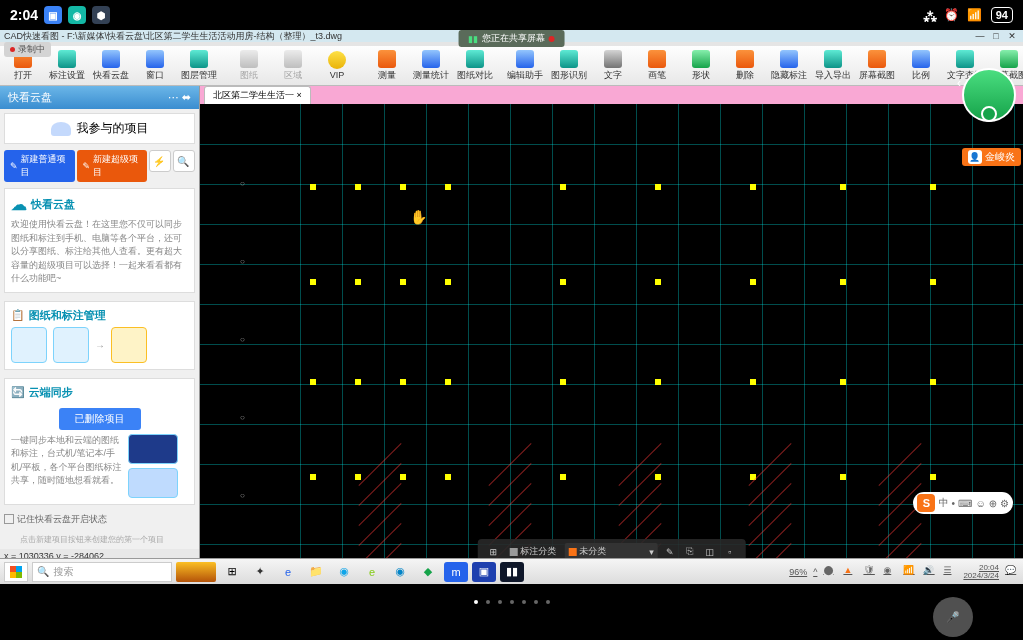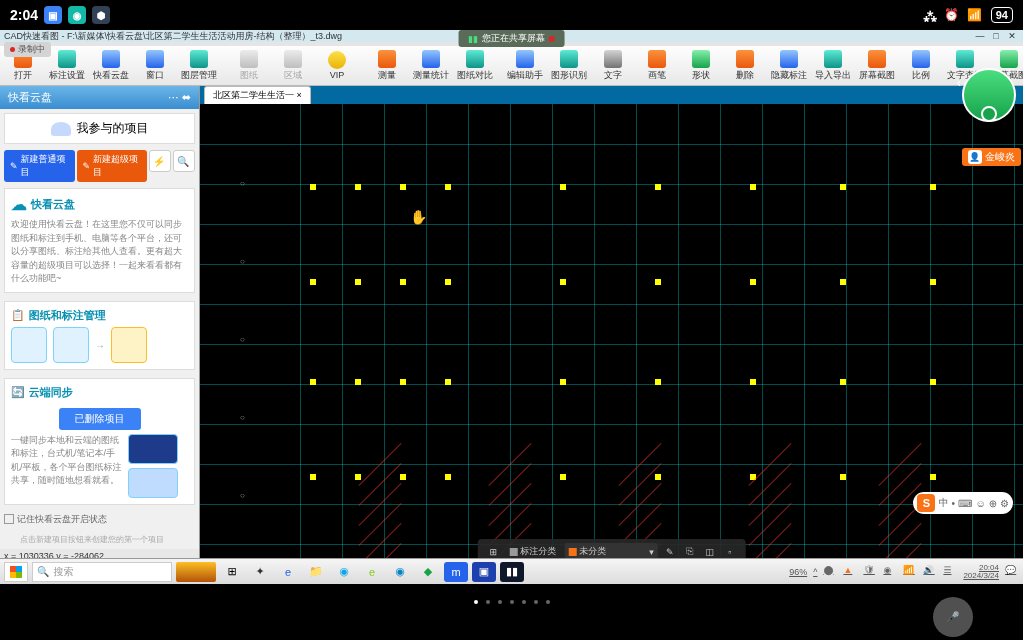--- a/index.html
+++ b/index.html
@@ -59,21 +59,21 @@
 .section-title { display: flex; align-items: center; gap: 4px; color: #0891b2; font-weight: bold; margin-bottom: 4px; font-size: 11px; }
 .section-text { color: #888; font-size: 9px; line-height: 1.5; }
 .illus { display: flex; gap: 6px; align-items: center; margin-top: 4px; }
 .illus-box { width: 36px; height: 36px; background: #e0f2fe; border: 1px solid #7dd3fc; border-radius: 4px; }
 .del-btn { background: #3b82f6; color: #fff; padding: 4px 16px; border-radius: 3px; display: inline-block; margin: 4px auto; font-size: 10px; }
 .checkbox-row { padding: 4px; font-size: 9px; color: #666; display: flex; align-items: center; gap: 3px; }
 .coords { padding: 2px 4px; font-size: 9px; color: #333; background: #e8e8e8; text-decoration: underline; }
 
 
 .drawing-area { flex: 1; background: #000; position: relative; overflow: hidden; }
-.tab-row { height: 18px; background: #0369a1; display: flex; align-items: flex-end; padding-left: 4px; gap: 4px; }
+.tab-row { height: 18px; background: #f9a8d4; display: flex; align-items: flex-end; padding-left: 4px; gap: 4px; }
 .doc-tab { background: #fff; border: 1px solid #bbb; border-bottom: none; padding: 2px 8px; font-size: 9px; border-radius: 3px 3px 0 0; }
 .canvas { position: absolute; top: 18px; left: 0; right: 0; bottom: 0; background: #000; }
 .grid-line { position: absolute; background: rgba(0,255,255,0.3); }
 .grid-h { height: 1px; left: 0; right: 0; }
 .grid-v { width: 1px; top: 0; bottom: 0; }
 .node { position: absolute; width: 6px; height: 6px; background: #ffff00; }
 .axis-label { position: absolute; color: #999; font-size: 8px; }
 
 
 .bottom-tabs { position: absolute; bottom: 0; left: 0; height: 14px; background: #d4d4d4; display: flex; font-size: 9px; width: 100%; }

